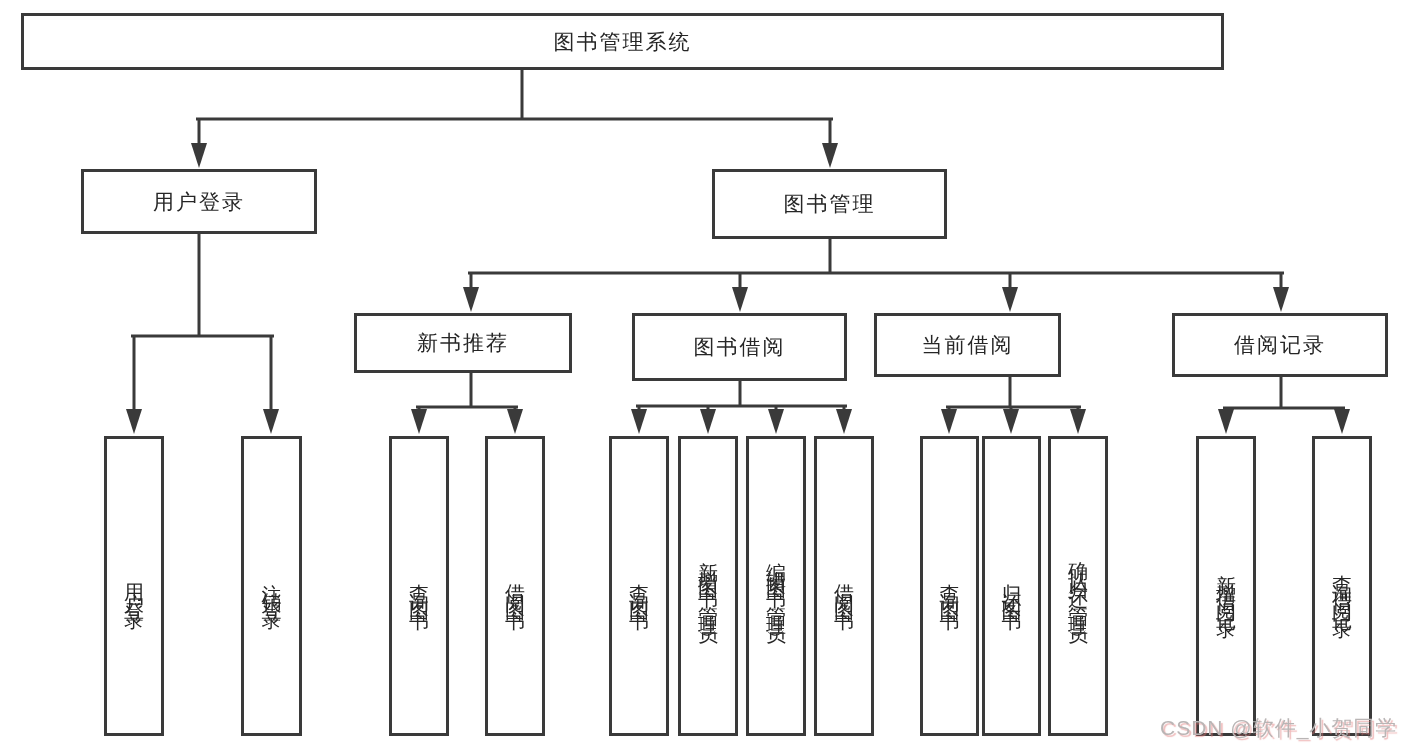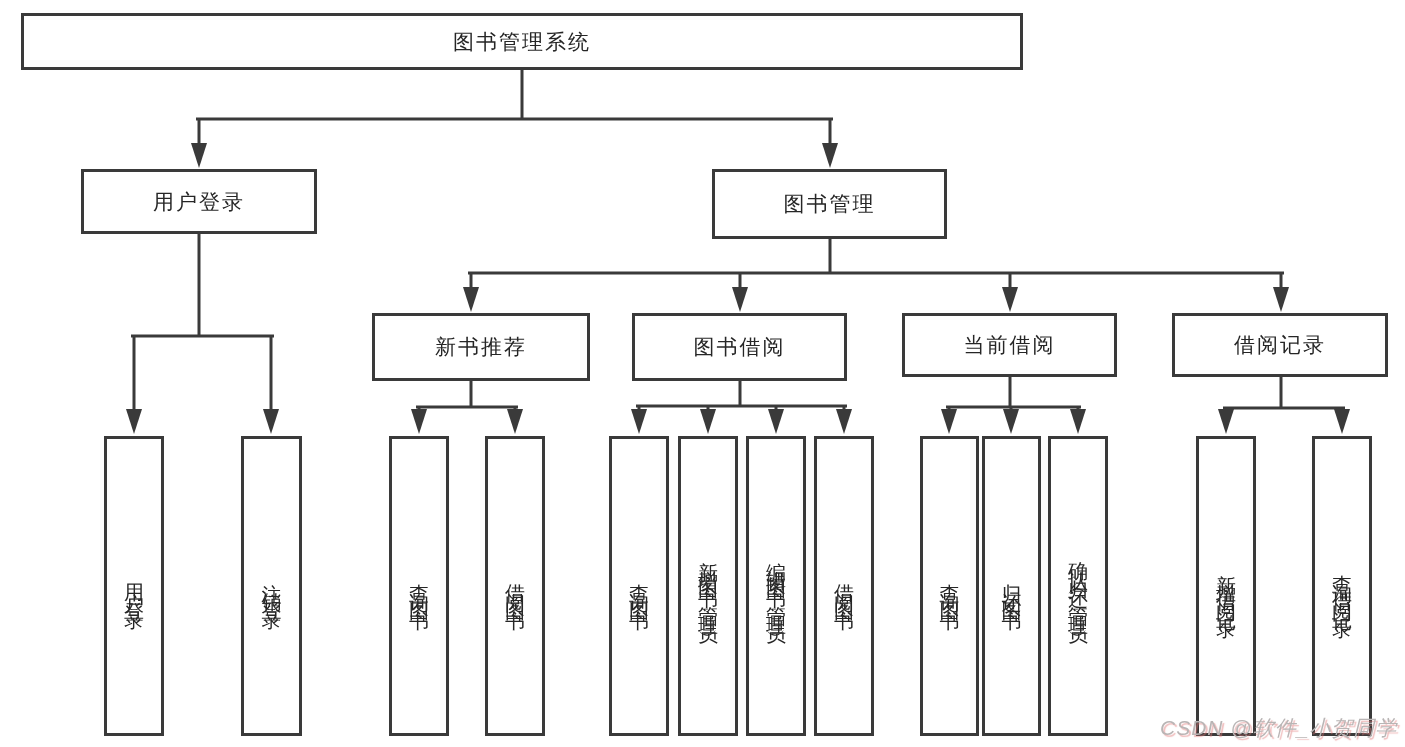--- a/index.html
+++ b/index.html
@@ -31,21 +31,21 @@
   .vlabel{
     writing-mode:vertical-lr;text-orientation:mixed;
     font-size:20px;letter-spacing:9px;line-height:1.15;
     color:var(--text);
   }
   .watermark{
     position:absolute;left:1160px;top:714px;
     font-size:21px;letter-spacing:1px;
     color:var(--watermark);
     text-shadow:2px 2px 1px rgba(226,122,122,0.5);
-    white-space:nowrap;z-index:5;font-style:italic;
+    white-space:nowrap;z-index:5;
   }
 </style>
 </head>
 <body>
 
 <div class="stage">
 
   <svg class="connectors" viewBox="0 0 1405 747" width="1405" height="747">
     <g fill="none" stroke="currentColor" stroke-width="3" stroke-linecap="square">
       <path d="M522 68 V119 M197.5 119 H831.5 M199 119 V146 M830 119 V146"></path>
@@ -72,38 +72,38 @@
       <polygon points="768,409 784,409 776,434"></polygon>
       <polygon points="836,409 852,409 844,434"></polygon>
       <polygon points="941,409 957,409 949,434"></polygon>
       <polygon points="1003,409 1019,409 1011,434"></polygon>
       <polygon points="1070,409 1086,409 1078,434"></polygon>
       <polygon points="1218,409 1234,409 1226,434"></polygon>
       <polygon points="1334,409 1350,409 1342,434"></polygon>
     </g>
   </svg>
 
-  <div class="box" style="left:21px;top:13px;width:1002px;height:57px">
+  <div class="box" style="left:21px;top:13px;width:1203px;height:57px">
     <span class="hlabel">图书管理系统</span>
   </div>
 
   <div class="box" style="left:81px;top:169px;width:236px;height:65px">
     <span class="hlabel">用户登录</span>
   </div>
   <div class="box" style="left:712px;top:169px;width:235px;height:70px">
     <span class="hlabel">图书管理</span>
   </div>
 
-  <div class="box" style="left:372px;top:313px;width:218px;height:68px">
+  <div class="box" style="left:354px;top:313px;width:218px;height:60px">
     <span class="hlabel">新书推荐</span>
   </div>
   <div class="box" style="left:632px;top:313px;width:215px;height:68px">
     <span class="hlabel">图书借阅</span>
   </div>
-  <div class="box" style="left:902px;top:313px;width:215px;height:64px">
+  <div class="box" style="left:874px;top:313px;width:187px;height:64px">
     <span class="hlabel">当前借阅</span>
   </div>
   <div class="box" style="left:1172px;top:313px;width:216px;height:64px">
     <span class="hlabel">借阅记录</span>
   </div>
 
   <div class="box" style="left:104px;top:436px;width:60px;height:300px">
     <span class="vlabel">用户登录</span>
   </div>
   <div class="box" style="left:241px;top:436px;width:61px;height:300px">

